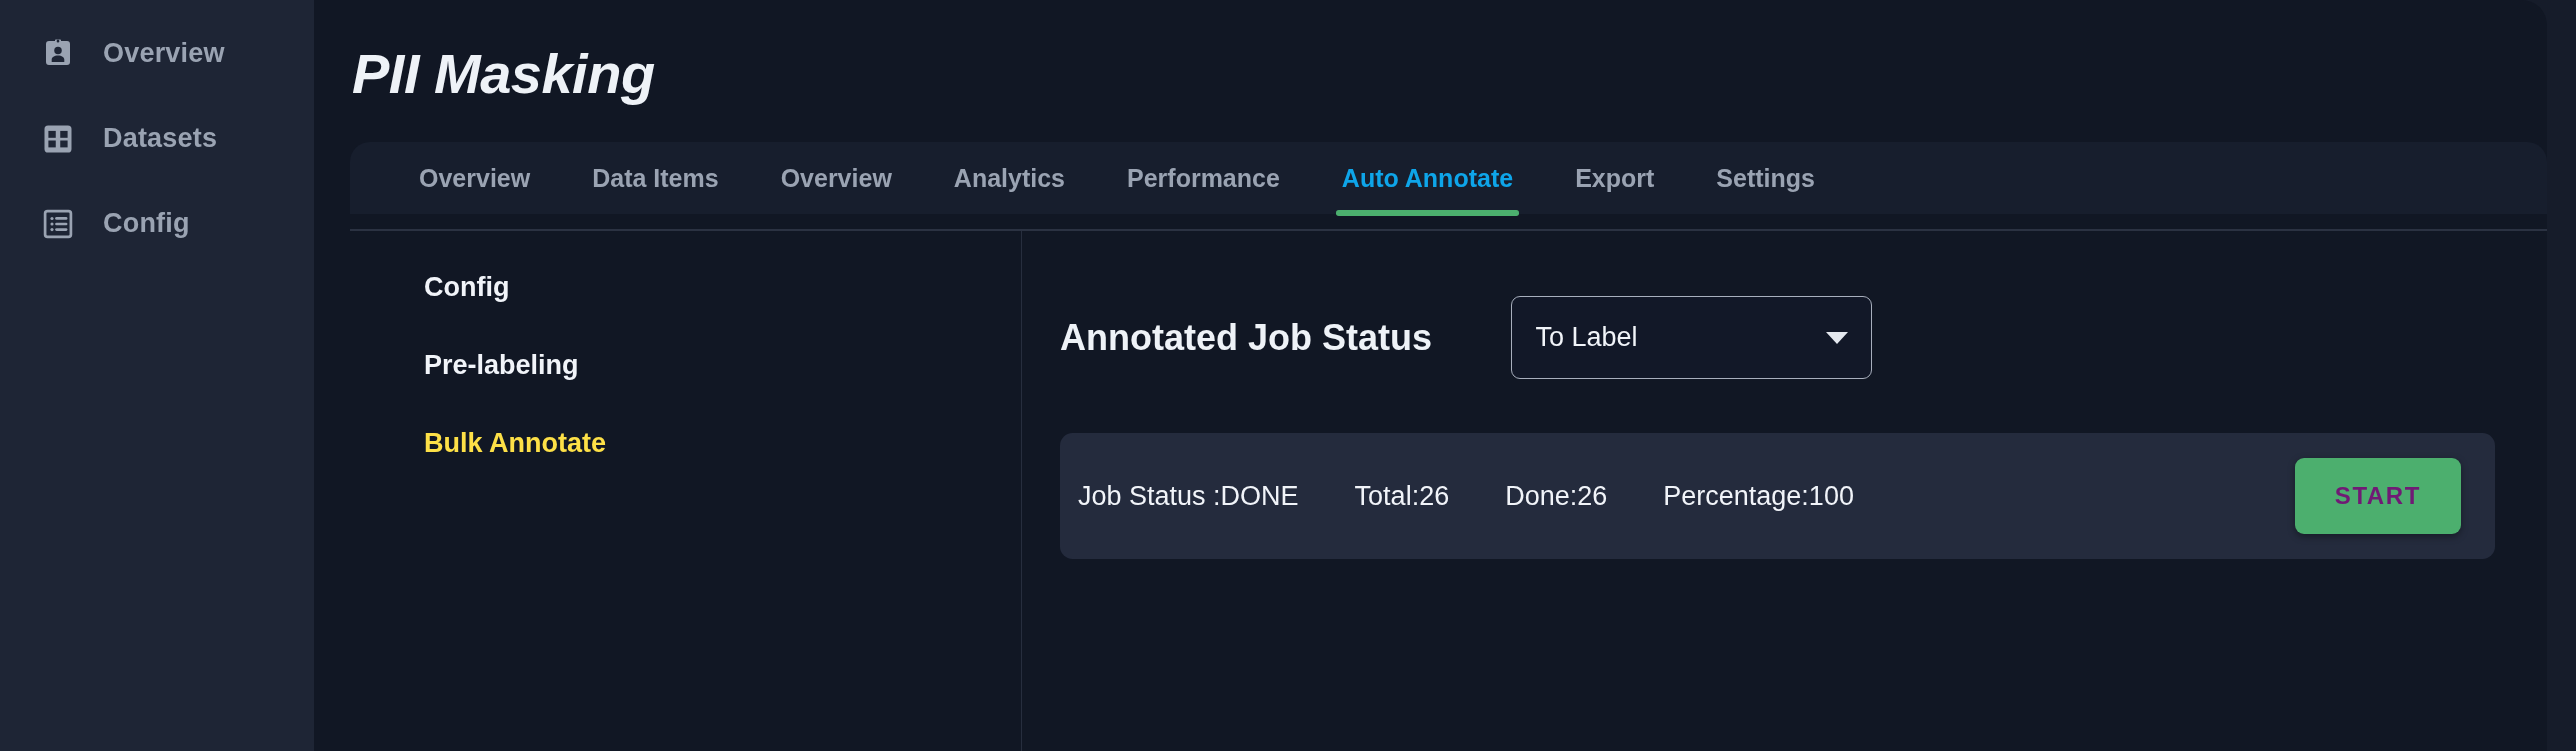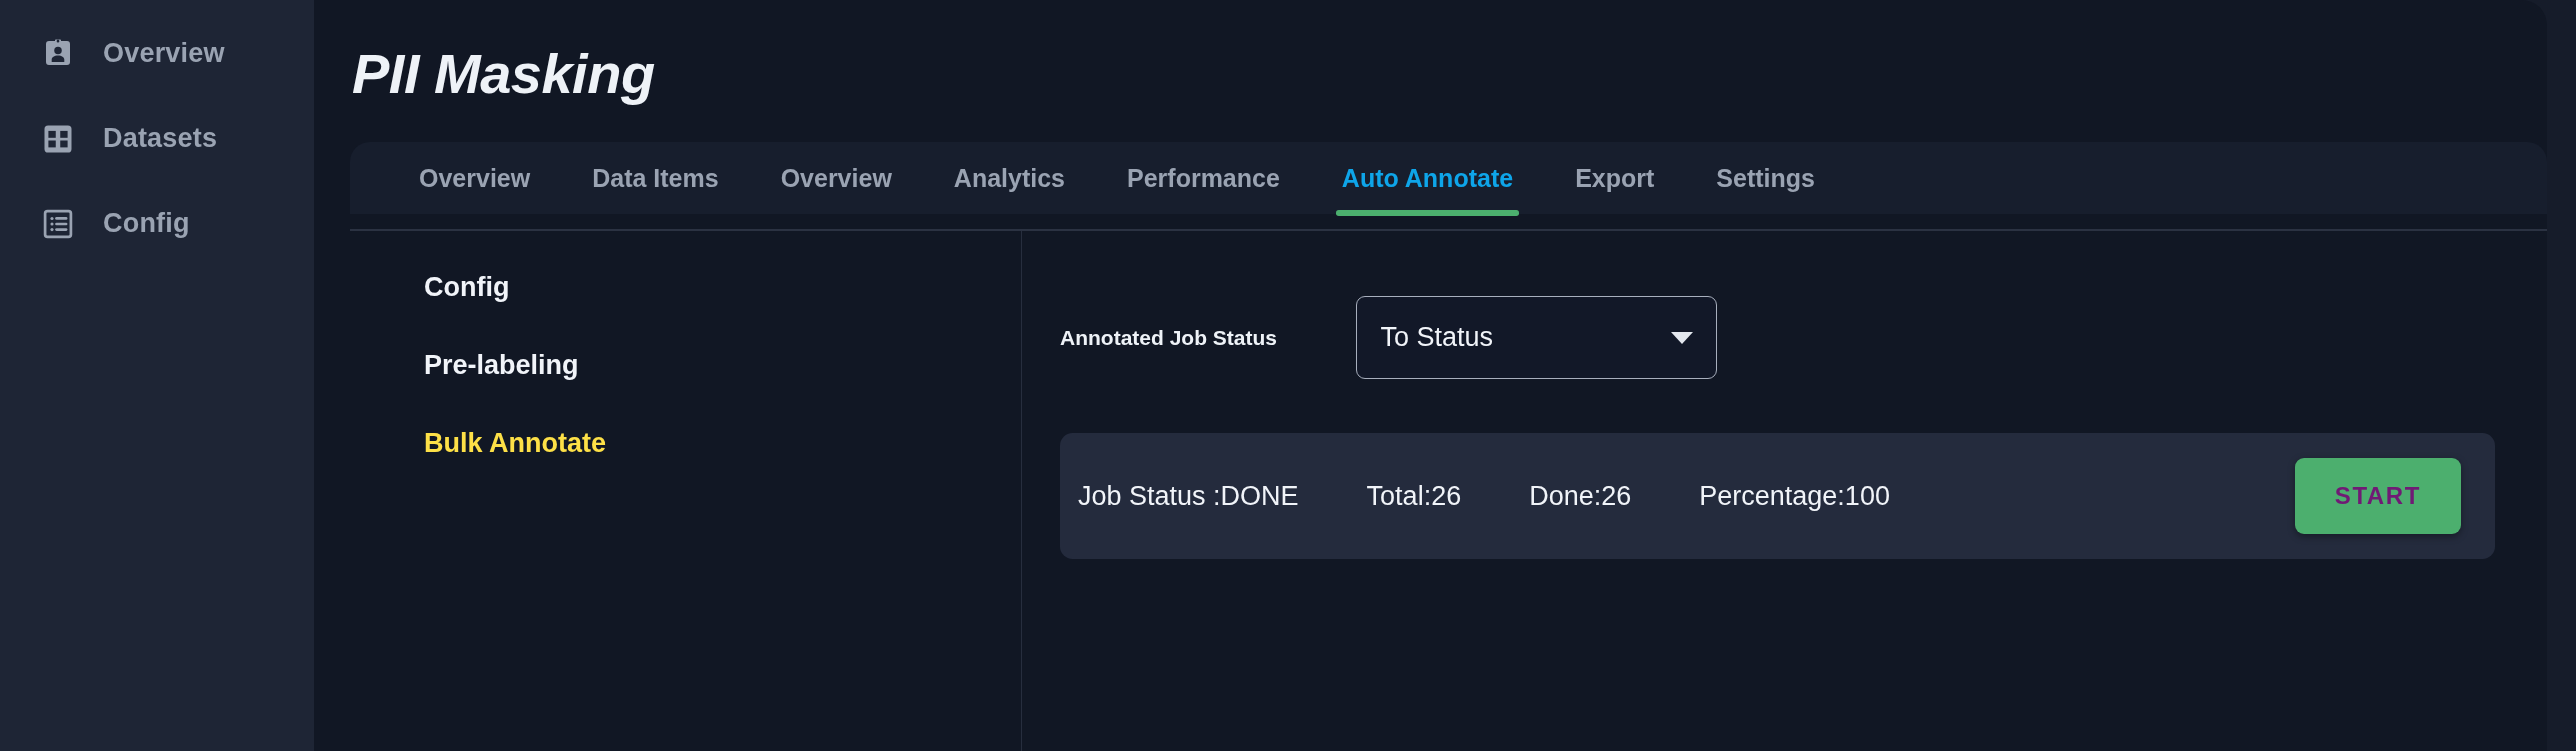--- a/index.html
+++ b/index.html
@@ -156,21 +156,21 @@
     padding: 65px 52px 0 38px;
   }
 
   
   .field-row {
     display: flex;
     align-items: center;
     gap: 79px;
   }
   .field-label {
-    font-size: 21px;
+    font-size: 36px;
     font-weight: 700;
     color: #eef2f7;
     white-space: nowrap;
   }
   .select-box {
     width: 361px;
     height: 83px;
     border: 1.8px solid #a8afbd;
     border-radius: 9px;
     background: #121828;
@@ -200,21 +200,21 @@
     background: #242b3d;
     border-radius: 12.6px;
     display: flex;
     align-items: center;
     padding: 0 34px 0 18px;
   }
   .status-items {
     display: flex;
     align-items: center;
     flex: 1 1 auto;
-    gap: 12px;
+    gap: 0;
   }
   .status-item {
     font-size: 27px;
     color: #f1f4f9;
     white-space: nowrap;
     padding-right: 56px;
   }
   .start-btn {
     background: #4caf6e;
     color: #701a75;
@@ -302,21 +302,21 @@
           <div class="subnav-item">Config</div>
           <div class="subnav-item">Pre-labeling</div>
           <div class="subnav-item active">Bulk Annotate</div>
         </aside>
 
         <section class="pane">
 
           <div class="field-row">
             <div class="field-label">Annotated Job Status</div>
             <div class="select-box">
-              <span class="select-value">To Status</span>
+              <span class="select-value">To Label</span>
               <span class="caret"></span>
             </div>
           </div>
 
           <div class="status-card">
             <div class="status-items">
               <span class="status-item">Job Status :DONE</span>
               <span class="status-item">Total:26</span>
               <span class="status-item">Done:26</span>
               <span class="status-item">Percentage:100</span>

